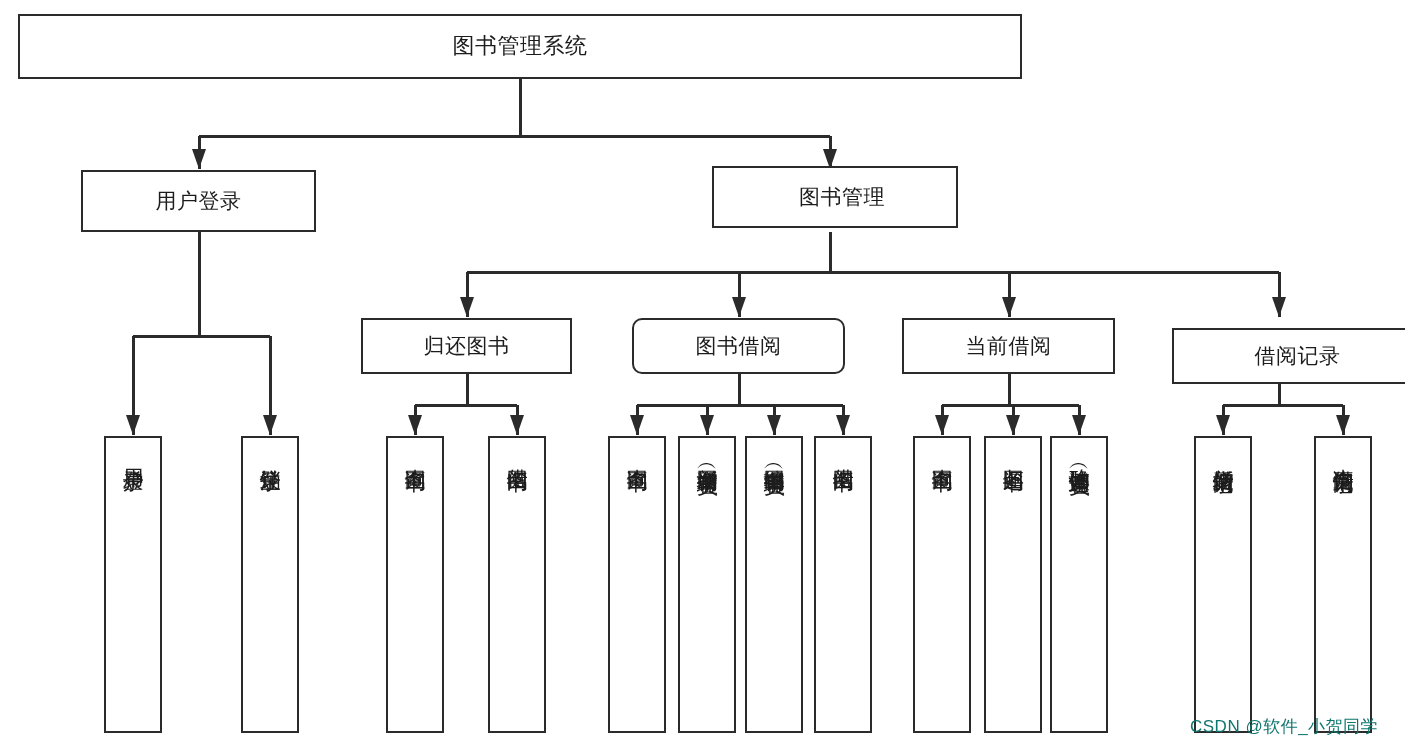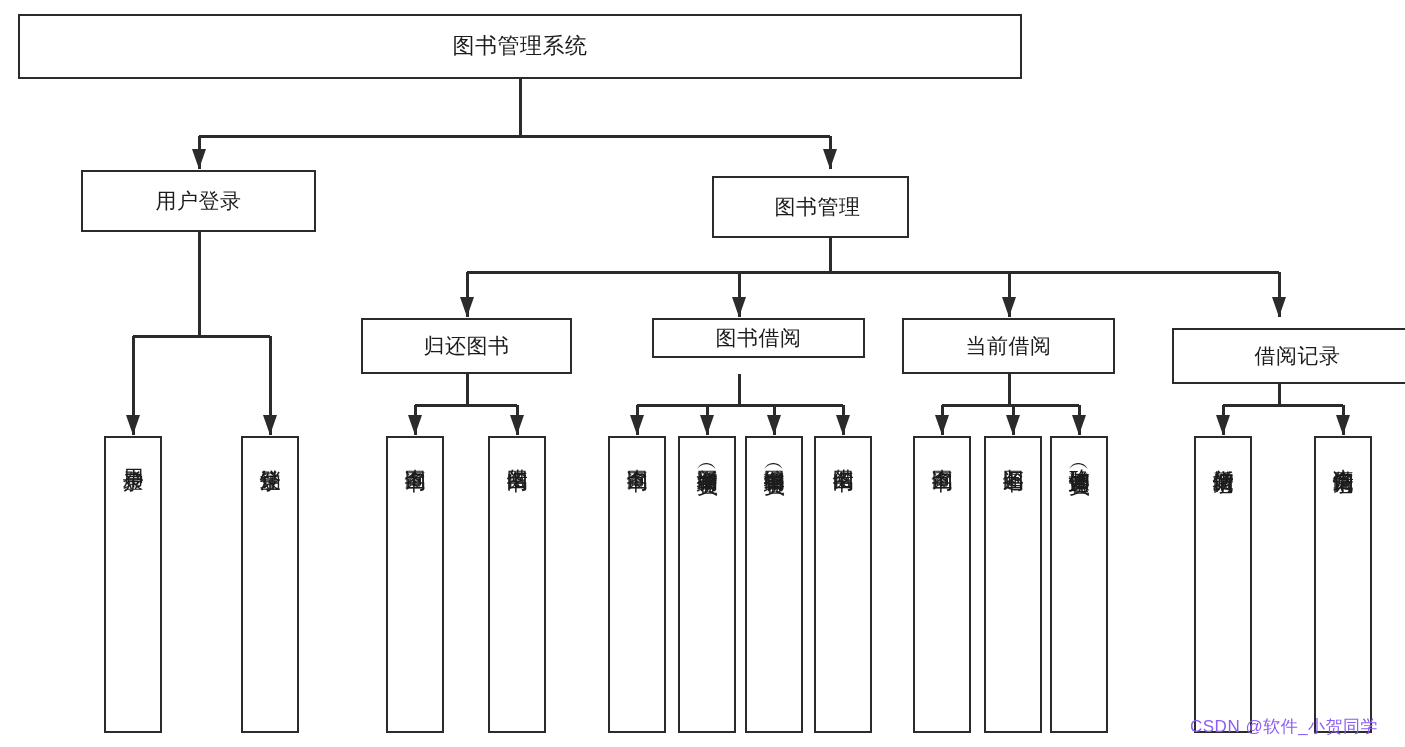--- a/index.html
+++ b/index.html
@@ -124,27 +124,27 @@
       <line x1="1343" y1="405" x2="1343" y2="435" stroke="#2b2b2b" stroke-width="3" shape-rendering="crispEdges"></line>
       <polygon points="1336,415 1350,415 1343,435" fill="#2b2b2b"></polygon>
     </svg>
   <div id="nodes">
       <div class="node horiz root" style="left: 18px; top: 14px; width: 1004px; height: 65px; border-color: rgb(43, 43, 43);">
         <span class="label">图书管理系统</span>
       </div>
       <div class="node horiz" style="left: 81px; top: 170px; width: 235px; height: 62px; border-color: rgb(43, 43, 43);">
         <span class="label">用户登录</span>
       </div>
-      <div class="node horiz" style="left: 712px; top: 176px; width: 197px; height: 62px; border-color: rgb(43, 43, 43); padding-left: 14px;">
+      <div class="node horiz" style="left: 712px; top: 166px; width: 246px; height: 62px; border-color: rgb(43, 43, 43); padding-left: 14px;">
         <span class="label">图书管理</span>
       </div>
       <div class="node horiz" style="left: 361px; top: 318px; width: 211px; height: 56px; border-color: rgb(43, 43, 43);">
         <span class="label">归还图书</span>
       </div>
-      <div class="node horiz" style="left: 652px; top: 318px; width: 213px; height: 40px; border-color: rgb(43, 43, 43);">
+      <div class="node horiz" style="left: 632px; top: 318px; width: 213px; height: 56px; border-color: rgb(43, 43, 43); border-radius: 10px;">
         <span class="label">图书借阅</span>
       </div>
       <div class="node horiz" style="left: 902px; top: 318px; width: 213px; height: 56px; border-color: rgb(43, 43, 43);">
         <span class="label">当前借阅</span>
       </div>
       <div class="node horiz" style="left: 1172px; top: 328px; width: 251px; height: 56px; border-color: rgb(43, 43, 43);">
         <span class="label">借阅记录</span>
       </div>
       <div class="node vert" style="left: 104px; top: 436px; width: 58px; height: 297px; border-color: rgb(43, 43, 43);">
         <span class="label">用户登录</span>
@@ -179,14 +179,14 @@
       <div class="node vert" style="left: 1050px; top: 436px; width: 58px; height: 297px; border-color: rgb(43, 43, 43);">
         <span class="label">确认归还（管理员）</span>
       </div>
       <div class="node vert" style="left: 1194px; top: 436px; width: 58px; height: 297px; border-color: rgb(43, 43, 43);">
         <span class="label">新增借阅记录</span>
       </div>
       <div class="node vert" style="left: 1314px; top: 436px; width: 58px; height: 297px; border-color: rgb(43, 43, 43);">
         <span class="label">查询借阅记录</span>
       </div>
     </div>
-  <div class="watermark" style="left: 1190px; top: 715px; color: #8b5cf6;">CSDN @软件_小贺同学</div>
+  <div class="watermark" style="left: 1190px; top: 715px; color: #0f766e;">CSDN @软件_小贺同学</div>
 </div>
 
 </body></html>

